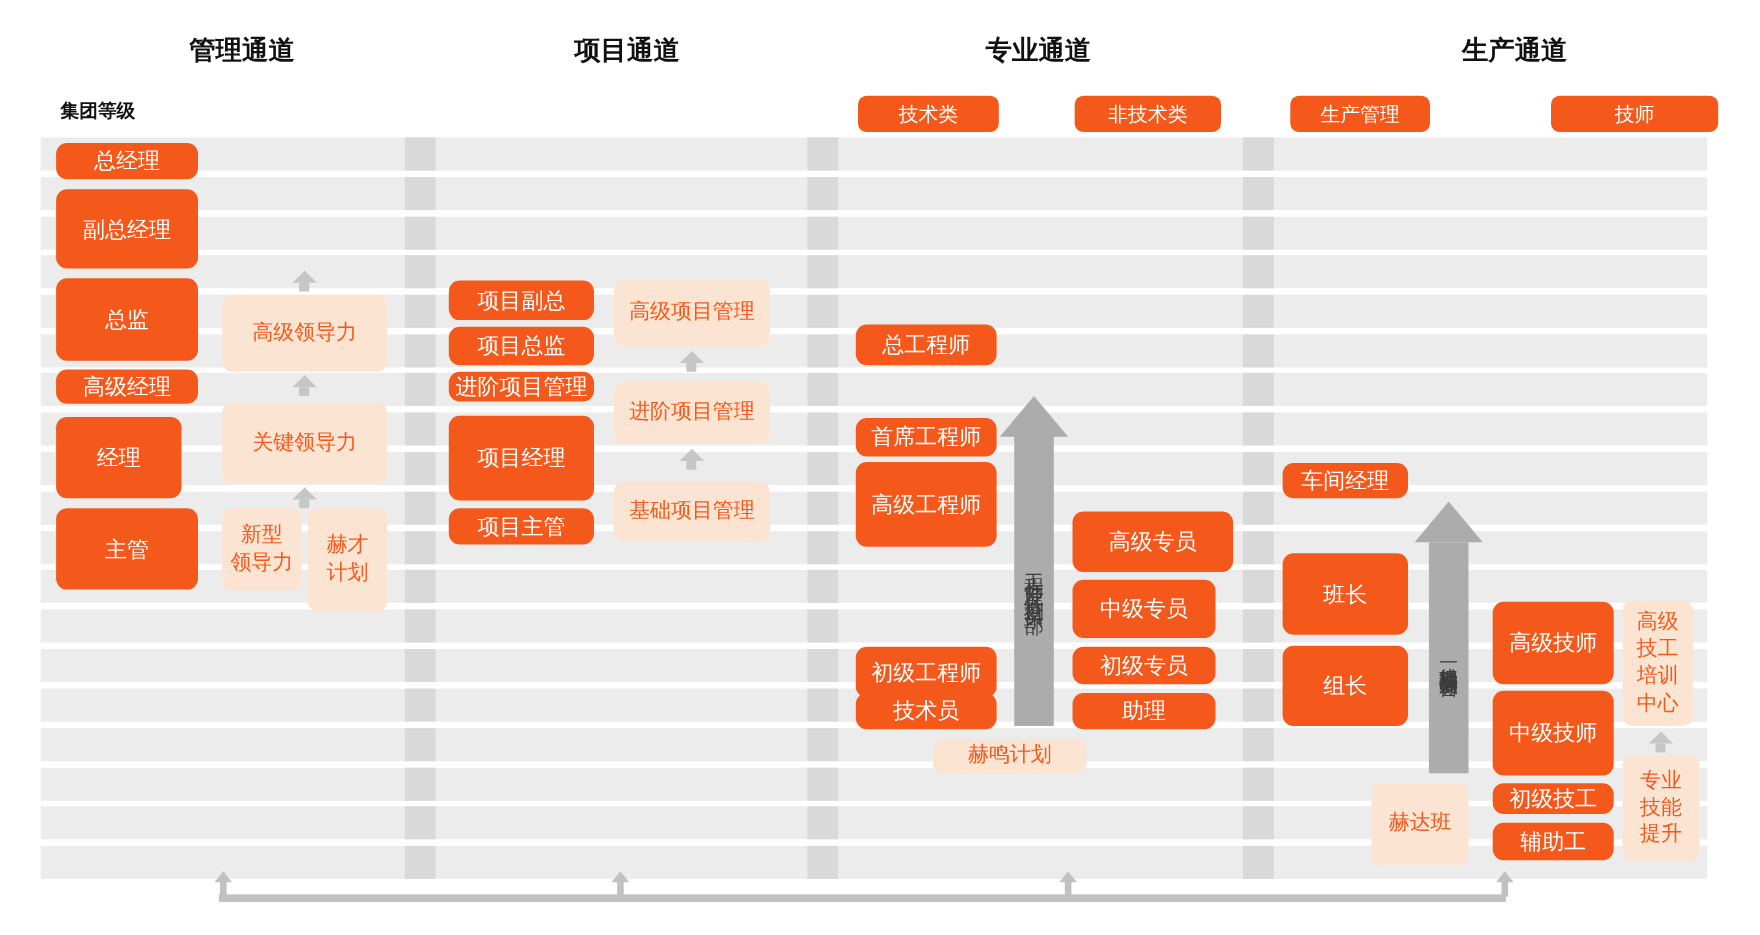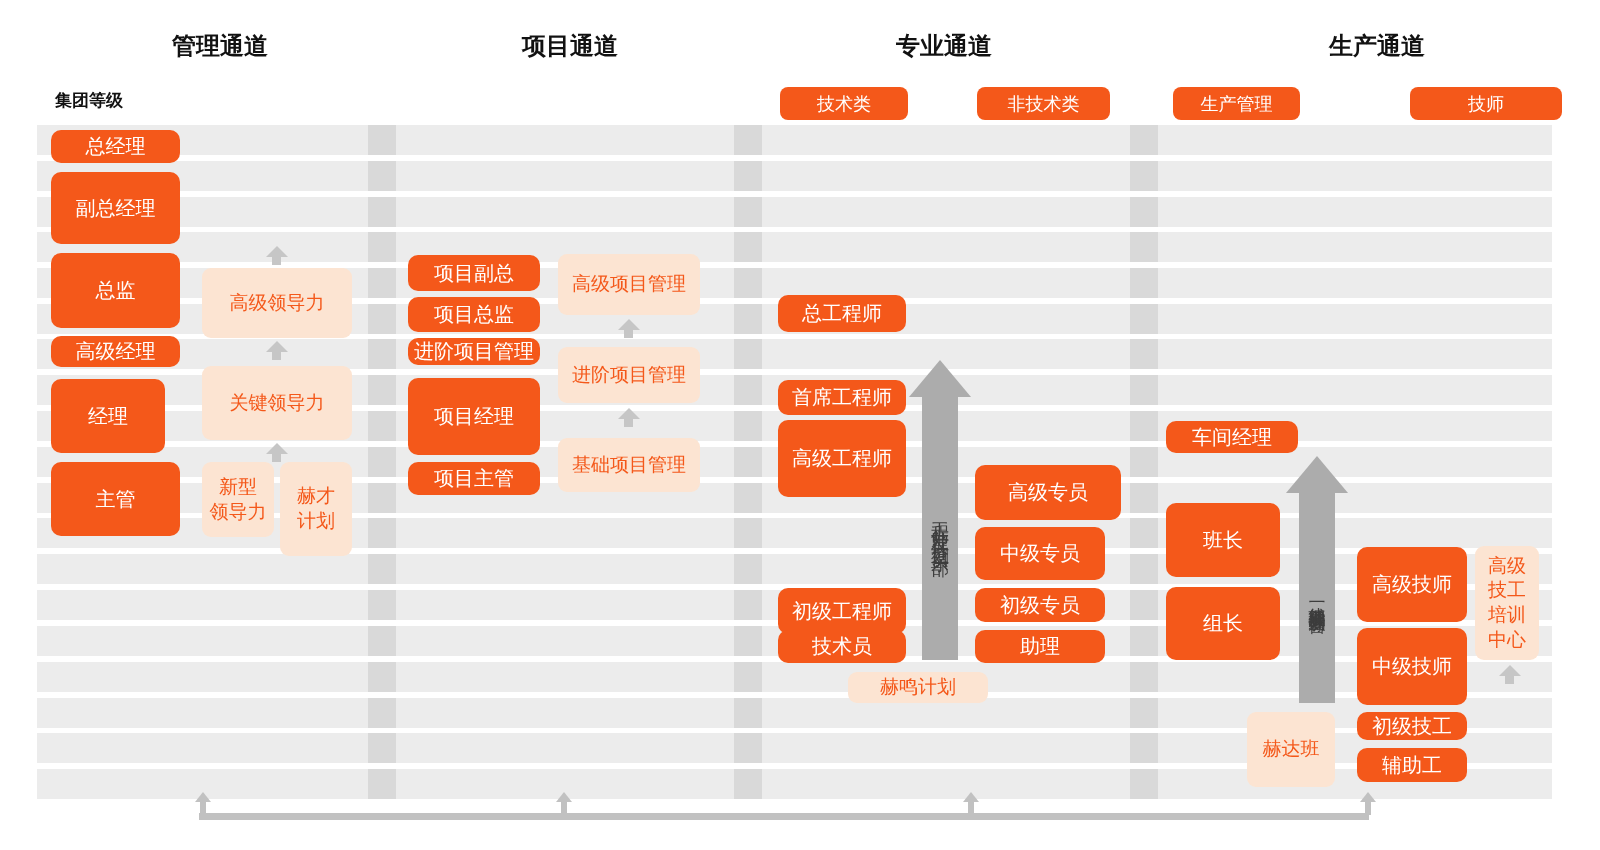--- a/index.html
+++ b/index.html
@@ -172,40 +172,43 @@
     <span class="varrow-text" style="font-size:18px">工程师发展计划俱乐部</span>
   </div>
 
   <div class="obox" style="left:975px;top:465px;width:146px;height:55px">高级专员</div>
   <div class="obox" style="left:975px;top:527px;width:130px;height:53px">中级专员</div>
   <div class="obox" style="left:975px;top:588px;width:130px;height:34px">初级专员</div>
   <div class="obox" style="left:975px;top:630px;width:130px;height:33px">助理</div>
 
   <div class="lbox" style="left:848px;top:672px;width:140px;height:31px">赫鸣计划</div>
 
-  <div class="obox" style="left:1166px;top:421px;width:132px;height:32px">车间经理</div>
+  <div class="obox" style="left:1166px;top:421px;width:114px;height:32px">车间经理</div>
   <div class="obox" style="left:1166px;top:587px;width:114px;height:73px">组长</div>
   <div class="obox" style="left:1166px;top:503px;width:114px;height:74px">班长</div>
 
   <div class="bigarrow-head" style="left:1286px;top:456px"></div>
   <div class="bigarrow-shaft" style="left:1299px;top:493px;height:210px">
     <span class="varrow-text" style="font-size:17px;letter-spacing:1px">一线管理发展计划训练营</span>
   </div>
 
   <div class="obox" style="left:1357px;top:547px;width:110px;height:75px">高级技师</div>
   <div class="obox" style="left:1357px;top:628px;width:110px;height:77px">中级技师</div>
   <div class="obox" style="left:1357px;top:712px;width:110px;height:28px">初级技工</div>
   <div class="obox" style="left:1357px;top:748px;width:110px;height:34px">辅助工</div>
 
   <div class="lbox" style="left:1475px;top:546px;width:64px;height:114px">高级
 技工
 培训
 中心</div>
   <div class="sarrow-head" style="left:1499px;top:665px"></div>
   <div class="sarrow-stem" style="left:1505px;top:676px"></div>
+  <div class="lbox" style="left:1475px;top:687px;width:70px;height:96px">专业
+技能
+提升</div>
   <div class="lbox" style="left:1247px;top:712px;width:88px;height:75px">赫达班</div>
 
   <svg class="connector" width="1190" height="40" viewBox="0 0 1190 40">
     <rect x="9" y="25" width="1170" height="7" fill="#C1C1C1"></rect>
     <g fill="#C1C1C1">
       <rect x="10" y="13" width="6" height="14"></rect>
         <polygon points="13,4 5,14 21,14"></polygon>
       <rect x="371" y="13" width="6" height="14"></rect>
         <polygon points="374,4 366,14 382,14"></polygon>
       <rect x="778" y="13" width="6" height="14"></rect>

